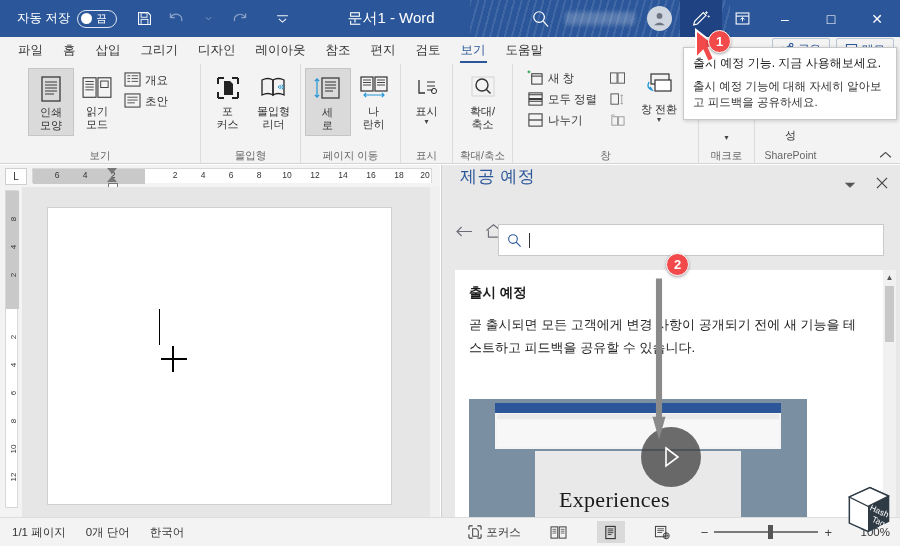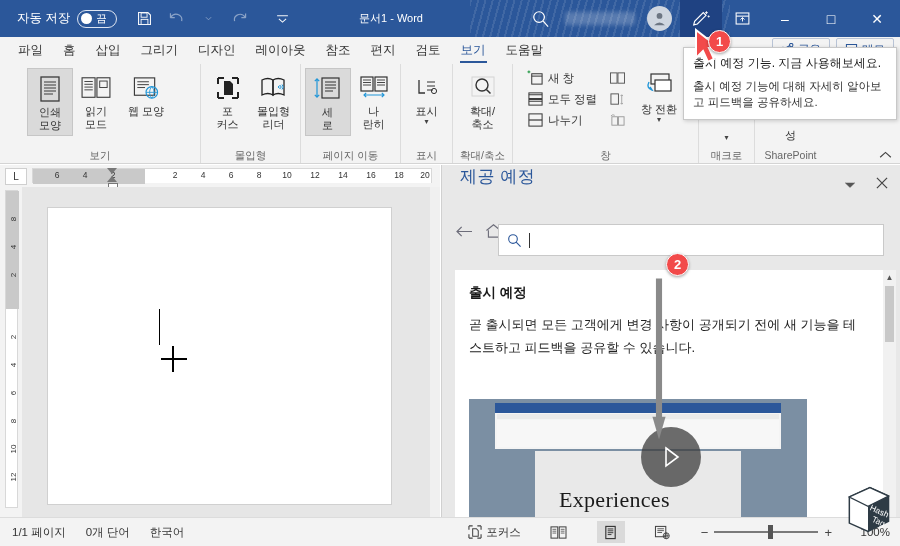--- a/index.html
+++ b/index.html
@@ -42,21 +42,21 @@
   }
   .tb-icon {
     width: 30px; height: 30px; display: flex; align-items: center; justify-content: center;
     opacity: 0.95;
   }
   .tb-icon.dim { opacity: 0.45; }
   .tb-group-left { display: flex; align-items: center; margin-left: 12px; gap: 2px; }
   .tb-title {
     position: absolute; left: 0; right: 0; top: 0; height: 37px;
     display: flex; align-items: center; justify-content: center;
-    font-size: 11px; color: #ffffff; pointer-events: none;
+    font-size: 15px; color: #ffffff; pointer-events: none;
   }
   .tb-title span { margin-left: -118px; }
   .tb-right {
     position: absolute; right: 0; top: 0; height: 37px;
     display: flex; align-items: center;
   }
   .tb-search { width: 42px; height: 37px; display:flex; align-items:center; justify-content:center;}
   .tb-blur {
     width: 70px; height: 13px; border-radius: 2px;
     background: rgba(255,255,255,0.22);
@@ -436,30 +436,39 @@
             <svg width="32" height="26" viewBox="0 0 34 28">
                 <rect x="2" y="3" width="14" height="21" fill="none" stroke="#3b3b3b" stroke-width="1.2"></rect>
                 <rect x="18" y="3" width="14" height="21" fill="none" stroke="#3b3b3b" stroke-width="1.2"></rect>
                 <path d="M4.5 7h9M4.5 10h9M4.5 13h9M4.5 16h9" stroke="#3b3b3b" stroke-width="1"></path>
                 <rect x="21" y="6.5" width="8" height="7" fill="none" stroke="#3b3b3b" stroke-width="1"></rect>
               </svg>
           </span>
           <span>읽기</span>
           <span>모드</span>
         </div>
-        <div class="bigbtn" style="width:54px">
-          <span class="ic">
-            <svg width="30" height="27" viewBox="0 0 30 28">
-                <rect x="3" y="3" width="21" height="18" fill="none" stroke="#3b3b3b" stroke-width="1.2"></rect>
-                <path d="M6 7h12M6 10h12M6 13h8" stroke="#3b3b3b" stroke-width="1"></path>
-                <circle cx="21" cy="18" r="6" fill="none" stroke="#2196d8" stroke-width="1.2"></circle>
-                <path d="M15 18h12M21 12c3 3.5 3 8.5 0 12M21 12c-3 3.5-3 8.5 0 12" fill="none" stroke="#2196d8" stroke-width="0.9"></path>
-              </svg>
-          </span>
-          <span>웹 모양</span>
+        <div class="smallcol">
+          <div class="smallbtn">
+            <span>
+              <svg width="17" height="15" viewBox="0 0 18 16">
+                  <rect x="1" y="1" width="16" height="14" fill="none" stroke="#3b3b3b" stroke-width="1.1"></rect>
+                  <path d="M3.5 4h3M8 4h7M3.5 7h3M8 7h7M3.5 10h3M8 10h7" stroke="#3b3b3b" stroke-width="0.9"></path>
+                </svg>
+            </span>
+            <span>개요</span>
+          </div>
+          <div class="smallbtn">
+            <span>
+              <svg width="17" height="15" viewBox="0 0 18 16">
+                  <rect x="1" y="1" width="16" height="14" fill="none" stroke="#3b3b3b" stroke-width="1.1"></rect>
+                  <path d="M3.5 4.5h11M3.5 7.5h11M3.5 10.5h8" stroke="#3b3b3b" stroke-width="0.9"></path>
+                </svg>
+            </span>
+            <span>초안</span>
+          </div>
         </div>
       </div>
       <div class="rgroup-label">보기</div>
     </div>
 
     <div class="rgroup" style="width:100px">
       <div class="rgroup-body">
         <div class="bigbtn">
           <span class="ic">
             <svg width="28" height="28" viewBox="0 0 28 28">

